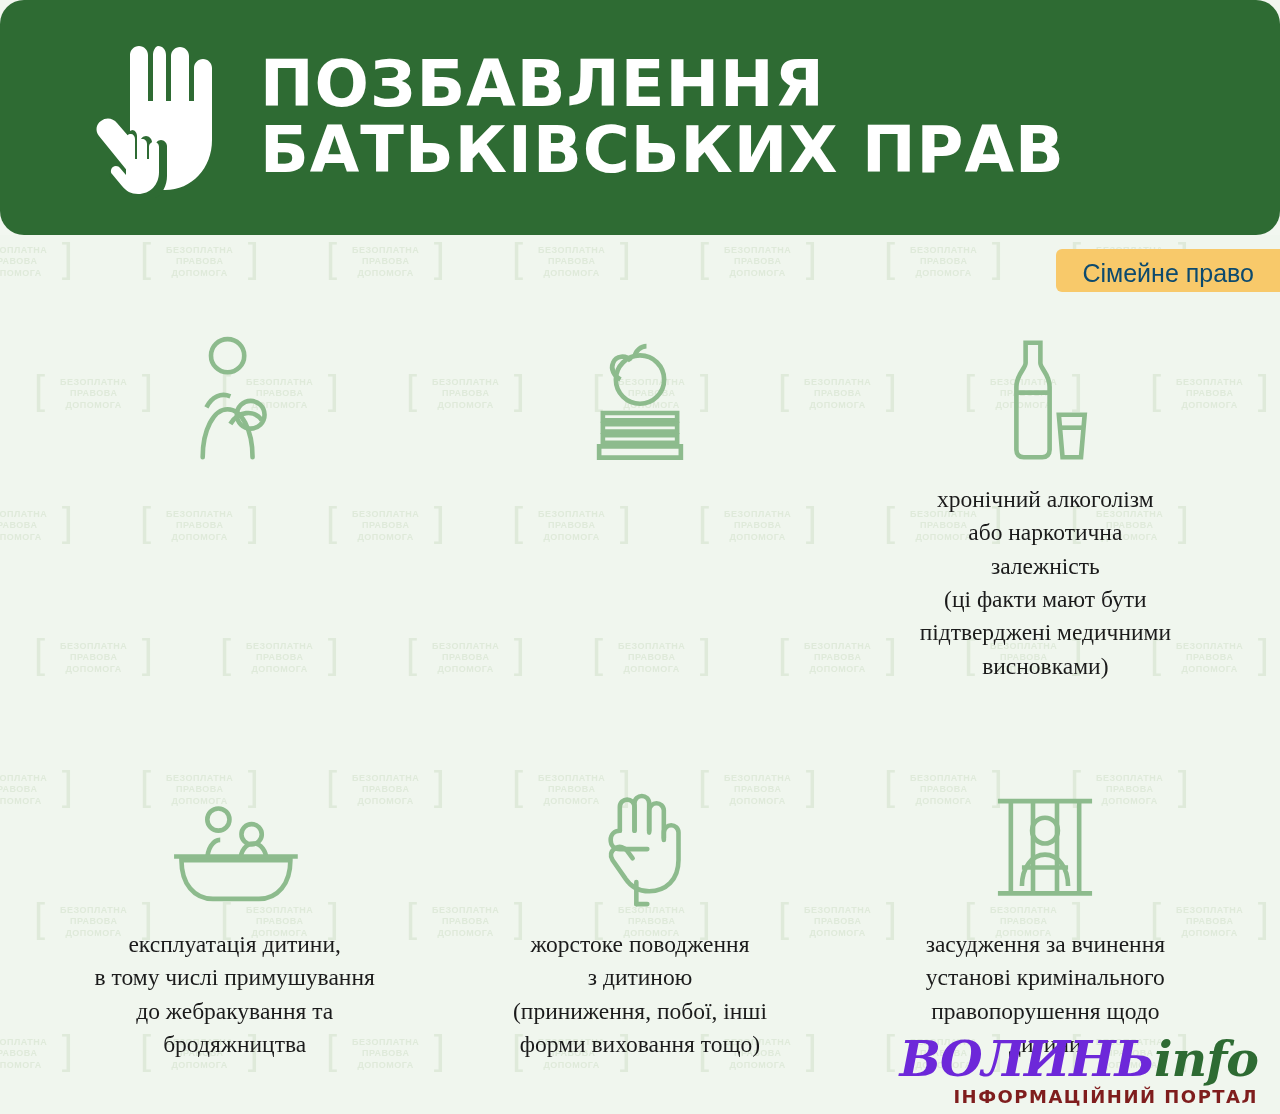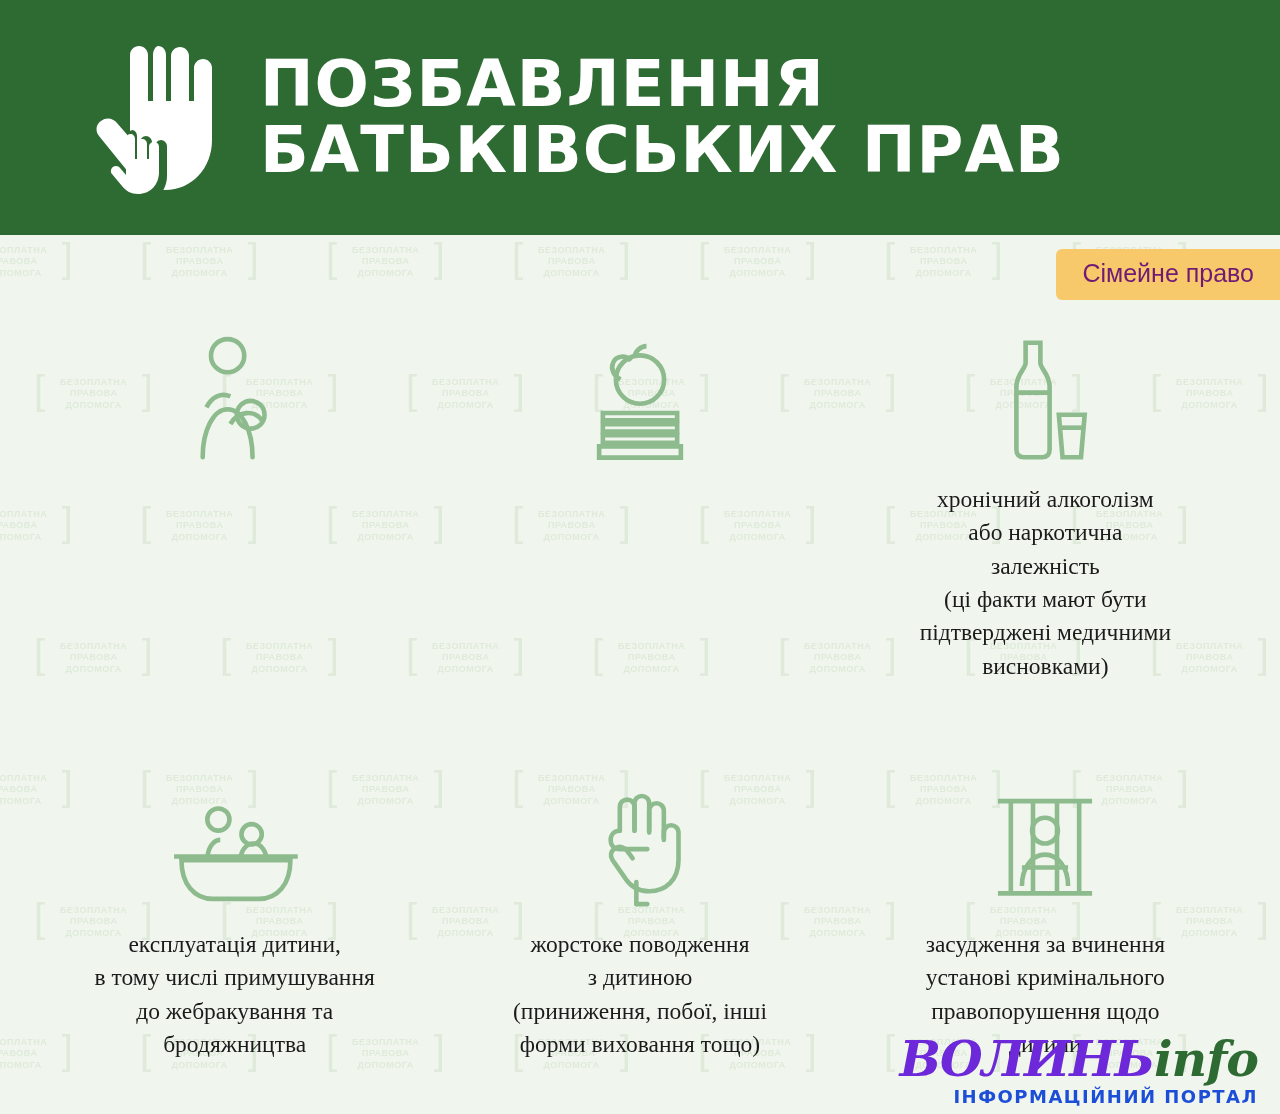--- a/index.html
+++ b/index.html
@@ -18,20 +18,21 @@
   
   .header {
     height: 235px;
     background: #2e6b33;
     display: flex;
     align-items: center;
     padding-left: 70px;
     box-sizing: border-box;
     position: relative;
     z-index: 5;
+    border-radius: 24px;
   }
   .logo-mark {
     width: 150px;
     height: 160px;
     flex: 0 0 150px;
     position: relative;
   }
   .title-block {
     margin-left: 40px;
     color: #ffffff;
@@ -80,23 +81,23 @@
   }
   .wm .br.l { left: -26px; }
   .wm .br.r { right: -26px; }
 
   
   .badge {
     position: absolute;
     right: 0;
     top: 14px;
     background: #f8c96a;
-    color: #701a75;
+    color: #0c4a6e;
     font-size: 25px;
-    padding: 10px 26px 12px 26px;
+    padding: 10px 26px 4px 26px;
     border-radius: 6px 0 0 6px;
     z-index: 4;
   }
 
   
   .grid {
     position: relative;
     z-index: 3;
     display: grid;
     grid-template-columns: repeat(3, 1fr);
@@ -144,21 +145,21 @@
     font-size: 49px;
     letter-spacing: -1px;
   }
   .portal-main .red { color: #6d28d9; }
   .portal-main .green { color: #2e6b33; }
   .portal-sub {
     margin-top: 4px;
     font-family: "DejaVu Sans", sans-serif;
     font-weight: bold;
     font-size: 18px;
-    color: #1d4ed8;
+    color: #7f1d1d;
     letter-spacing: 1.5px;
   }
 </style>
 </head>
 <body>
 
 <div class="header">
   <div class="logo-mark">
     <svg viewBox="0 0 150 160" width="150" height="160" aria-hidden="true">
       <g fill="#ffffff">

